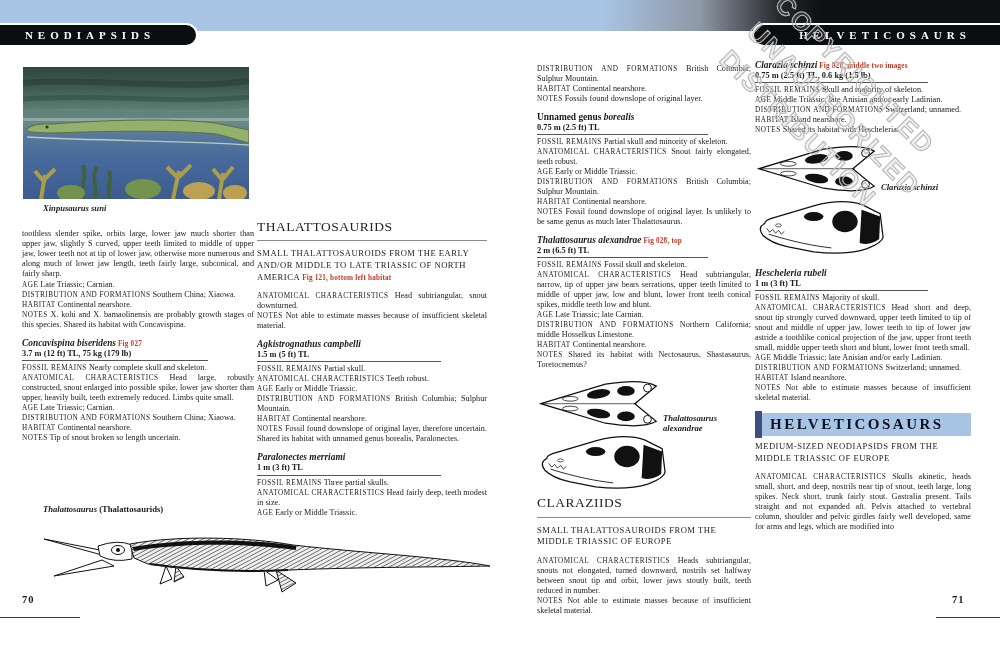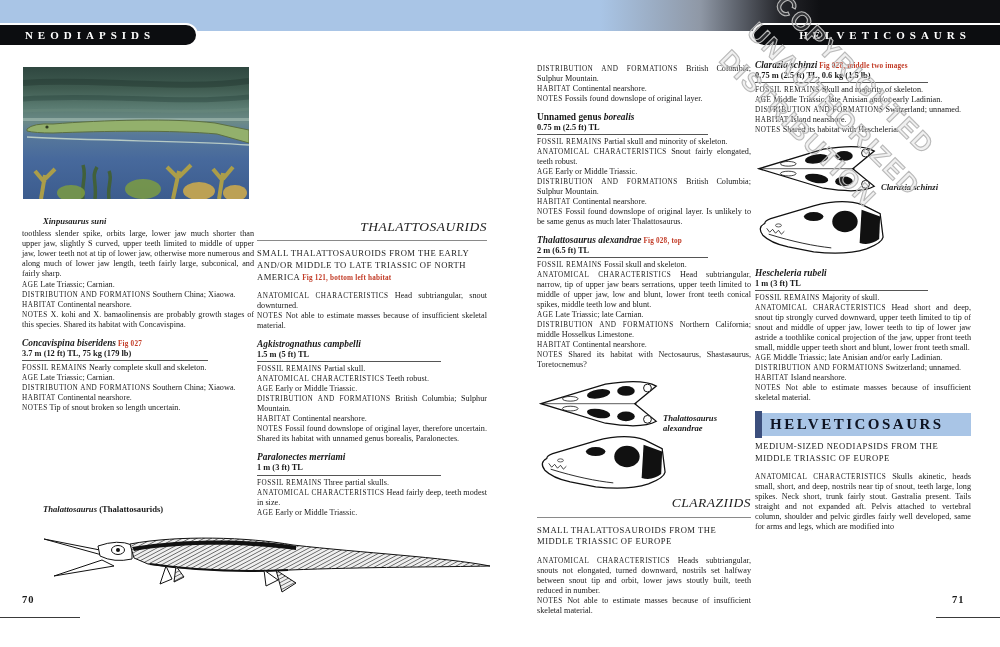--- a/index.html
+++ b/index.html
@@ -27,22 +27,22 @@
   .field{margin:0;}
   .flabel{font-size:7.2px;letter-spacing:.5px;}
   .ftext{}
 
   .ehead{margin-top:8px;font-weight:bold;font-style:italic;font-size:9.4px;text-align:left;line-height:1.15;}
   .ehead .roman{font-style:normal;}
   .fig{color:#c23b26;font-style:normal;font-weight:bold;font-size:7.2px;letter-spacing:.2px;}
   .esize{font-weight:bold;font-size:8.4px;border-bottom:1px solid #555;padding-bottom:1px;margin-bottom:2px;width:80%;text-align:left;}
   .col > [data-entry]:first-child .ehead, .first .ehead{margin-top:0;}
 
-  .gtitle{font-style:italic;font-size:13.5px;letter-spacing:.5px;border-bottom:1px solid #8a8a8a;
-    padding-bottom:5px;margin-bottom:7px;text-align:right;color:#222;}
+  .gtitle{font-size:13.5px;letter-spacing:.5px;border-bottom:1px solid #8a8a8a;
+    padding-bottom:5px;margin-bottom:7px;text-align:left;color:#222;}
   .gsub{font-size:8.6px;letter-spacing:.5px;line-height:1.35;margin-bottom:8px;text-align:left;color:#222;}
 
   .caption{position:absolute;font-weight:bold;font-style:italic;font-size:8.6px;}
   .caption .roman{font-style:normal;}
 
   .pagenum{position:absolute;top:594px;font-weight:bold;font-size:10.5px;letter-spacing:1px;}
   #pg70{left:22px;}
   #pg71{left:952px;}
   .footrule{position:absolute;top:617px;height:1px;background:#3a3a3a;}
   #rule-left{left:0;width:80px;}
@@ -115,34 +115,35 @@
     <g fill="#7c9c43" opacity="0.85">
       <ellipse cx="120" cy="122" rx="18" ry="10"></ellipse>
       <ellipse cx="48" cy="126" rx="14" ry="8"></ellipse>
     </g>
     <g fill="#caa94e" opacity="0.9">
       <ellipse cx="176" cy="124" rx="16" ry="9"></ellipse>
       <ellipse cx="212" cy="126" rx="12" ry="8"></ellipse>
     </g>
   </svg>
 </div>
-<div class="caption" style="left:43px;top:216px;">Xinpusaurus suni</div>
+<div class="caption" style="left:43px;top:203px;">Xinpusaurus suni</div>
 
 <div class="col" id="lcol1">
   <div class="para">toothless slender spike, orbits large, lower jaw much shorter than upper jaw, slightly S curved, upper teeth limited to middle of upper jaw, lower teeth not at tip of lower jaw, otherwise more numerous and along much of lower jaw length, teeth fairly large, subconical, and fairly sharp.</div>
   <div>
       <div class="field"><span class="flabel">AGE</span><span class="ftext"> Late Triassic; Carnian.</span></div>
       <div class="field"><span class="flabel">DISTRIBUTION AND FORMATIONS</span><span class="ftext"> Southern China; Xiaowa.</span></div>
       <div class="field"><span class="flabel">HABITAT</span><span class="ftext"> Continental nearshore.</span></div>
       <div class="field"><span class="flabel">NOTES</span><span class="ftext"> X. kohi and X. bamaolinensis are probably growth stages of this species. Shared its habitat with Concavispina.</span></div>
     </div>
   <div data-entry="left_page.col1.entry">
       <div class="ehead"><span>Concavispina biseridens</span><span class="fig"> Fig 027</span></div>
       <div class="esize">3.7 m (12 ft) TL, 75 kg (179 lb)</div>
       <div class="field"><span class="flabel">FOSSIL REMAINS</span><span class="ftext"> Nearly complete skull and skeleton.</span></div>
+      <div class="field"><span class="flabel">ANATOMICAL CHARACTERISTICS</span><span class="ftext"> Head large, robustly constructed, snout enlarged into possible spike, lower jaw shorter than upper, heavily built, teeth extremely reduced. Limbs quite small.</span></div>
       <div class="field"><span class="flabel">AGE</span><span class="ftext"> Late Triassic; Carnian.</span></div>
       <div class="field"><span class="flabel">DISTRIBUTION AND FORMATIONS</span><span class="ftext"> Southern China; Xiaowa.</span></div>
       <div class="field"><span class="flabel">HABITAT</span><span class="ftext"> Continental nearshore.</span></div>
       <div class="field"><span class="flabel">NOTES</span><span class="ftext"> Tip of snout broken so length uncertain.</span></div>
     </div>
 </div>
 
 <div class="col" id="lcol2">
   <div>
       <div class="gtitle">THALATTOSAURIDS</div>

